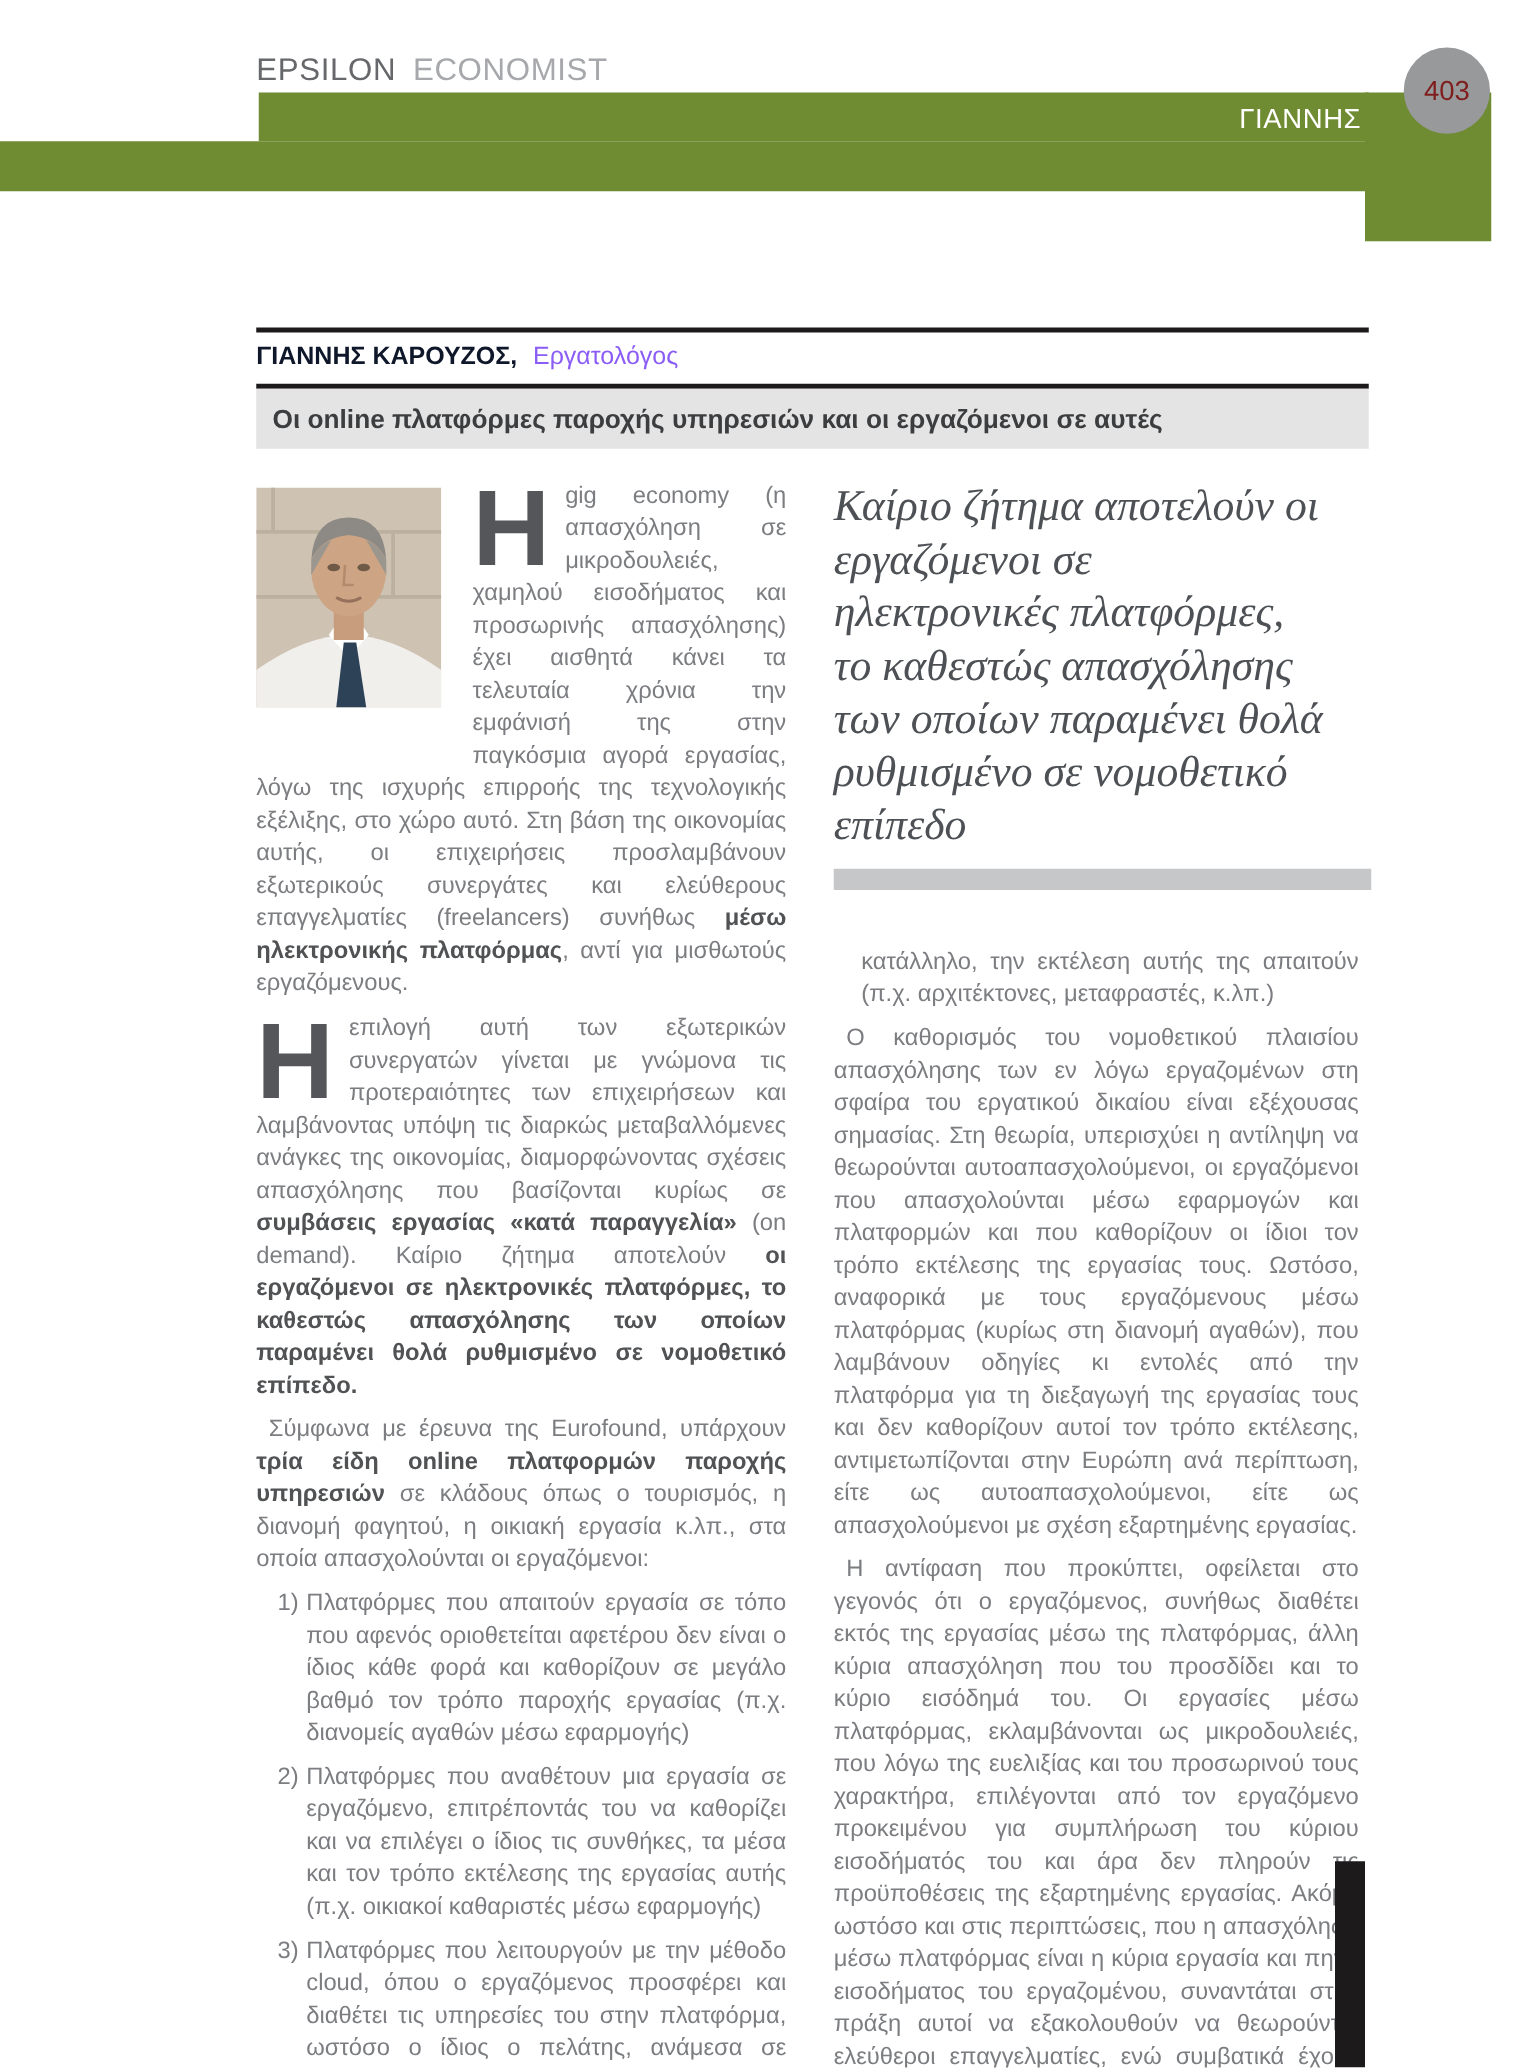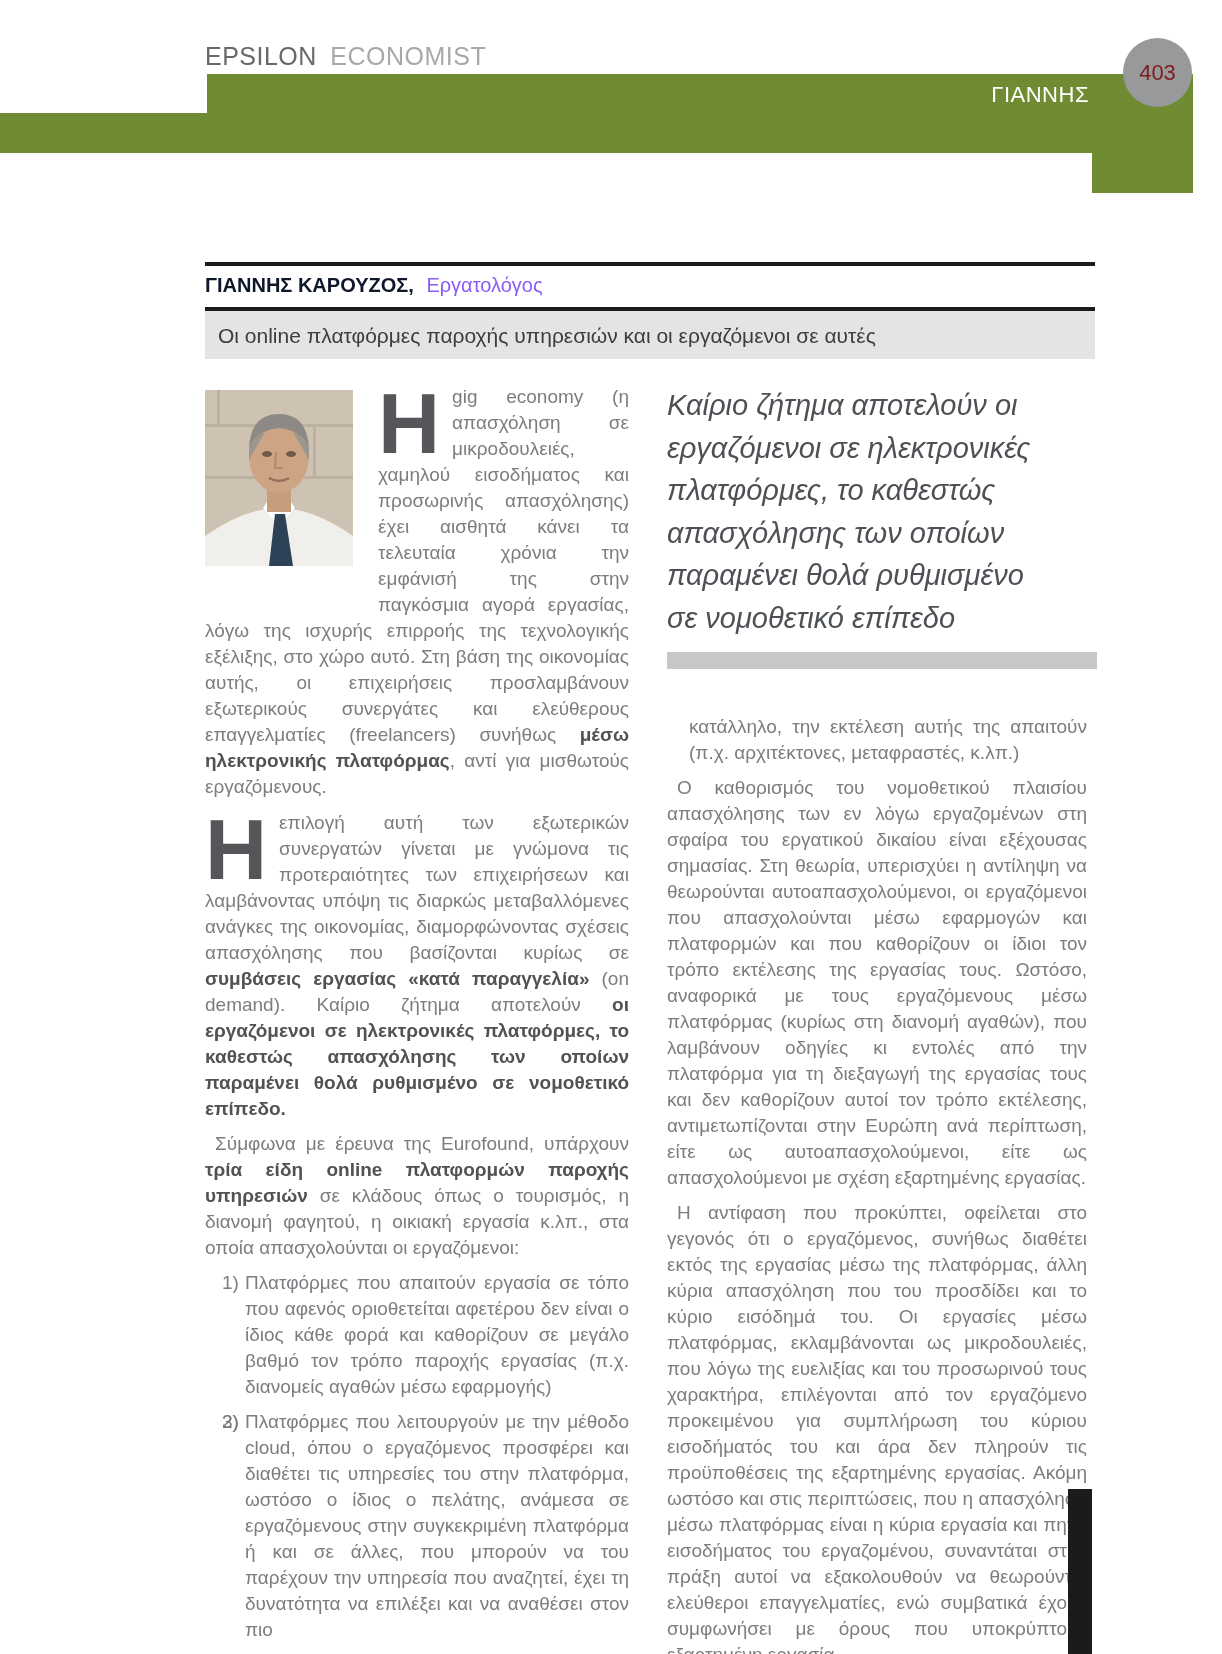--- a/index.html
+++ b/index.html
@@ -24,43 +24,43 @@
     background:#97999b;color:#7f1d1d;font-size:22px;display:flex;align-items:center;justify-content:center;
   }
   
   .rule{position:absolute;left:205px;width:890px;height:4px;background:#1c1a1b;}
   .rule-top{top:262px;} .rule-mid{top:307px;}
   .byline{position:absolute;left:205px;top:274px;width:890px;font-size:20px;white-space:nowrap;}
   .byline .author{font-weight:bold;color:#0f172a;}
   .byline .role{color:#8b5cf6;margin-left:7px;}
   .title-bar{
     position:absolute;left:205px;top:311px;width:877px;height:48px;background:#e4e4e5;
-    padding-left:13px;line-height:49px;font-size:21px;font-weight:normal;color:#3b3d3f;
+    padding-left:13px;line-height:49px;font-size:21px;font-weight:bold;color:#3b3d3f;
     white-space:nowrap;overflow:hidden;
   }
   
   .col{position:absolute;font-size:19px;line-height:26px;color:#7b7d80;text-align:justify;}
   .col1{left:205px;top:384px;width:424px;}
   .col2{left:667px;top:384px;width:420px;}
   .col p{margin:0;}
   .col .b{font-weight:bold;color:#505254;}
   .photo{float:left;width:148px;height:176px;margin:6px 25px 42px 0;}
   .dropcap{
     float:left;font-size:86px;line-height:70px;font-weight:bold;color:#545659;
     margin:4px 12px 0 0;
   }
   .p-gap{margin-top:10px !important;}
   .p-indent{text-indent:10px;margin-top:9px !important;}
   .num-list{margin-top:9px;}
   .num-item{position:relative;padding-left:40px;margin-top:9px;}
   .num-item .marker{position:absolute;left:17px;top:0;}
   
   .pull-quote{
-    font-size:29px;line-height:42.5px;font-style:italic;color:#4d5155;
-    text-align:left;width:392px;margin:0;
+    font-size:35px;line-height:42.5px;font-style:italic;color:#4d5155;
+    text-align:left;width:392px;margin:0;font-family:Liberation Serif, serif;
   }
   .gray-bar{width:430px;height:17px;background:#c6c7c8;margin-top:13px;}
   .cont-para{padding-left:22px;margin-top:45px !important;}
   
   .black-bar{position:absolute;left:1068px;top:1489px;width:24px;height:165px;background:#1c1a1b;}
 </style>
 </head>
 <body>
 
 <div class="logo">
@@ -120,20 +120,21 @@
 
   <p class="p-indent"><span>Σύμφωνα με έρευνα της Eurofound, υπάρχουν </span><span class="b">τρία είδη online πλατφορμών παροχής υπηρεσιών</span><span> σε κλάδους όπως ο τουρισμός, η διανομή φαγητού, η οικιακή εργασία κ.λπ., στα οποία απασχολούνται οι εργαζόμενοι:</span></p>
 
   <div class="num-list">
     <div class="num-item">
       <span class="marker">1)</span>
       <span><span>Πλατφόρμες που απαιτούν εργασία σε τόπο που αφενός οριοθετείται αφετέρου δεν είναι ο ίδιος κάθε φορά και καθορίζουν σε μεγάλο βαθμό τον τρόπο παροχής εργασίας (π.χ. διανομείς αγαθών μέσω εφαρμογής)</span></span>
     </div>
     <div class="num-item">
       <span class="marker">2)</span>
+      <span><span>Πλατφόρμες που αναθέτουν μια εργασία σε εργαζόμενο, επιτρέποντάς του να καθορίζει και να επιλέγει ο ίδιος τις συνθήκες, τα μέσα και τον τρόπο εκτέλεσης της εργασίας αυτής (π.χ. οικιακοί καθαριστές μέσω εφαρμογής)</span></span>
     </div>
     <div class="num-item">
       <span class="marker">3)</span>
       <span><span>Πλατφόρμες που λειτουργούν με την μέθοδο cloud, όπου ο εργαζόμενος προσφέρει και διαθέτει τις υπηρεσίες του στην πλατφόρμα, ωστόσο ο ίδιος ο πελάτης, ανάμεσα σε εργαζόμενους στην συγκεκριμένη πλατφόρμα ή και σε άλλες, που μπορούν να του παρέχουν την υπηρεσία που αναζητεί, έχει τη δυνατότητα να επιλέξει και να αναθέσει στον πιο</span></span>
     </div>
   </div>
 </div>
 
 <div class="col col2">
   <p class="pull-quote">Καίριο ζήτημα αποτελούν οι εργαζόμενοι σε ηλεκτρονικές πλατφόρμες, το καθεστώς απασχόλησης των οποίων παραμένει θολά ρυθμισμένο σε νομοθετικό επίπεδο</p>

